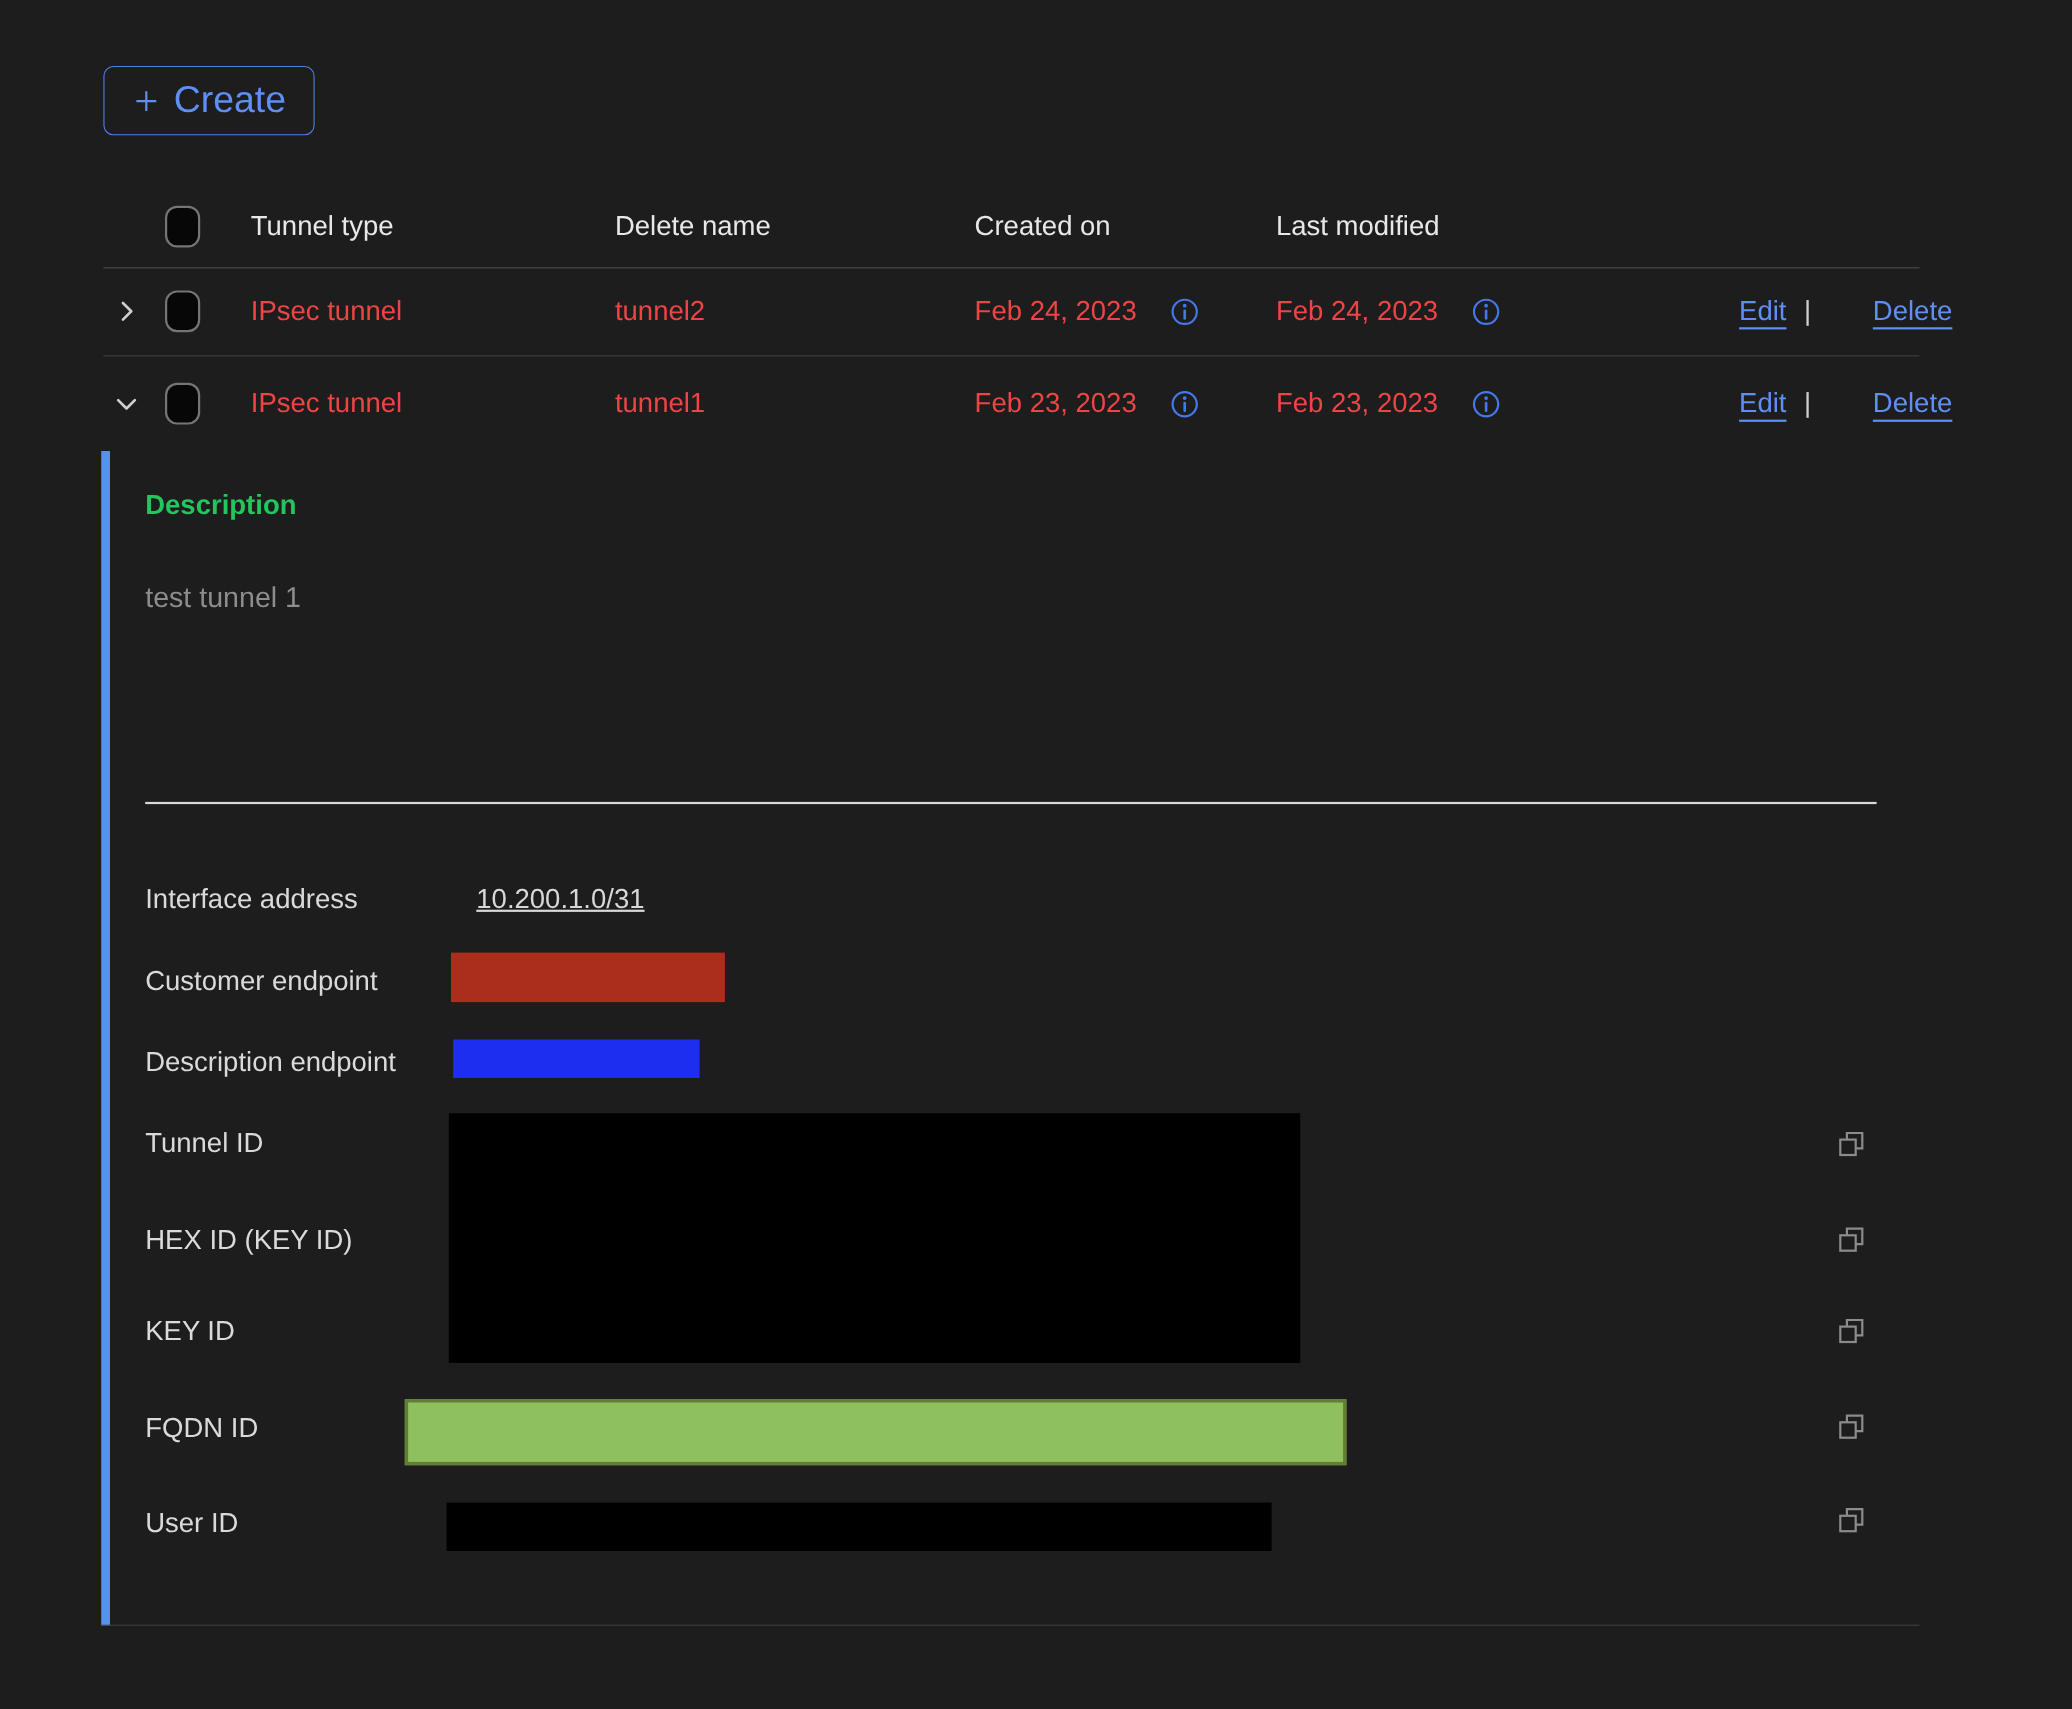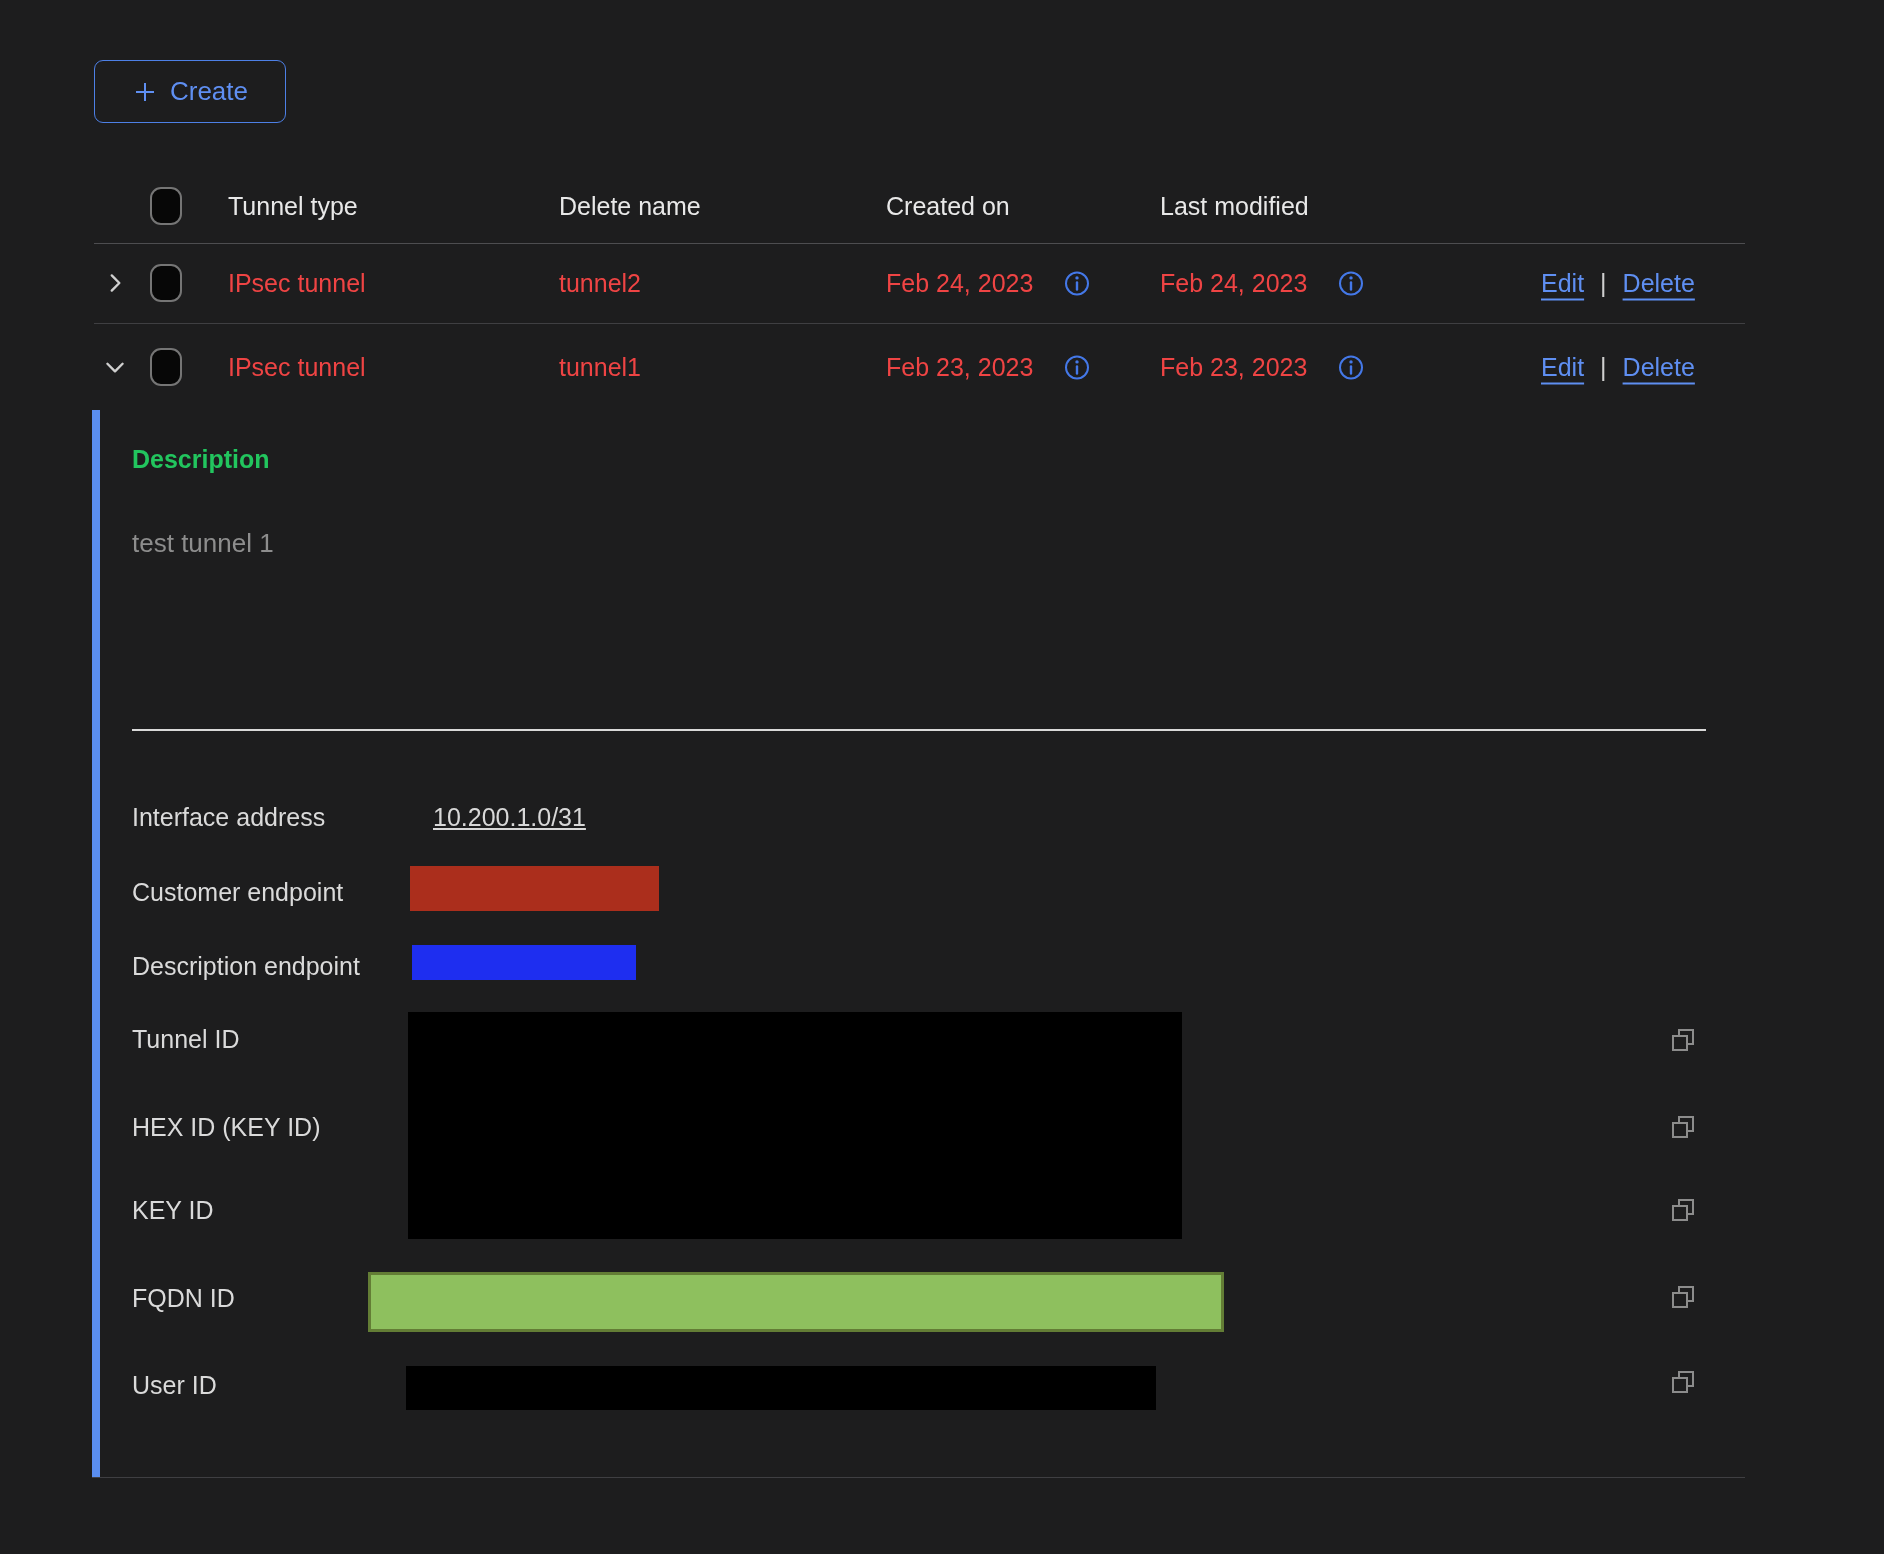--- a/index.html
+++ b/index.html
@@ -5,21 +5,21 @@
   html,body{margin:0;padding:0;background:#1d1d1e;}
   .page{
     position:relative;width:1884px;height:1554px;overflow:hidden;
     background:#1d1d1e;color:#d6d6d6;
     font-family:"Liberation Sans","DejaVu Sans",sans-serif;
   }
   
   .outline-btn{
     position:absolute;display:flex;align-items:center;justify-content:center;gap:12px;
     background:transparent;border:1.5px solid #4d80e6;border-radius:9px;
-    color:#5f8ff2;font-size:26px;font-family:inherit;cursor:pointer;
+    color:#5f8ff2;font-size:34px;font-family:inherit;cursor:pointer;
   }
   .create-btn{left:94px;top:60px;width:192px;height:63px;}
   .health-btn{left:132px;top:596px;width:316px;height:64px;font-size:25px;}
   
   .t-row{position:absolute;left:94px;width:1651px;}
   .t-header{top:168px;height:75px;border-bottom:1px solid #4d4d50;}
   .t-r1{top:243px;height:80px;border-bottom:1px solid #3f3f42;}
   .t-r2{top:324px;height:86px;}
   .cell{position:absolute;top:50%;transform:translateY(-50%);font-size:25px;white-space:nowrap;}
   .cell.head{font-weight:400;color:#e8e8e8;}
@@ -30,21 +30,21 @@
   .c-name{left:465px;}
   .c-created{left:792px;display:flex;align-items:center;gap:30px;}
   .c-modified{left:1066px;display:flex;align-items:center;gap:30px;}
   .c-actions{left:1447px;display:flex;align-items:center;gap:16px;}
   .checkbox{
     width:32px;height:38px;border:2px solid #757575;border-radius:11px;
     background:#070707;box-sizing:border-box;cursor:pointer;
   }
   .chev-btn{background:none;border:none;padding:0;cursor:pointer;display:flex;}
   .link{color:#5f8ff2;text-decoration:underline;text-underline-offset:7px;
-    text-decoration-thickness:2px;cursor:pointer;font-size:25px;}
+    text-decoration-thickness:2px;cursor:pointer;font-size:25px;margin-left:40px;}
   .pipe{color:#cfcfcf;font-size:25px;}
   .info-btn{background:none;border:none;padding:0;cursor:pointer;display:flex;}
   
   .accent-bar{position:absolute;left:92px;top:410px;width:8px;height:1068px;background:#5a8ef0;}
   .panel-bottom{position:absolute;left:92px;top:1477px;width:1653px;height:1px;background:#3f3f42;}
   .desc-label{position:absolute;left:132px;top:445px;font-size:25px;color:#22c55e;font-weight:bold;}
   .desc-value{position:absolute;left:132px;top:528px;font-size:26px;color:#8d8d8d;}
   .divider{position:absolute;left:132px;top:729px;width:1574px;height:2px;background:#d9d9d9;}
   .f-label{position:absolute;left:132px;font-size:25px;color:#dadada;line-height:30px;white-space:nowrap;}
   .f-value{position:absolute;left:433px;font-size:25px;color:#d8d8d8;line-height:30px;}

